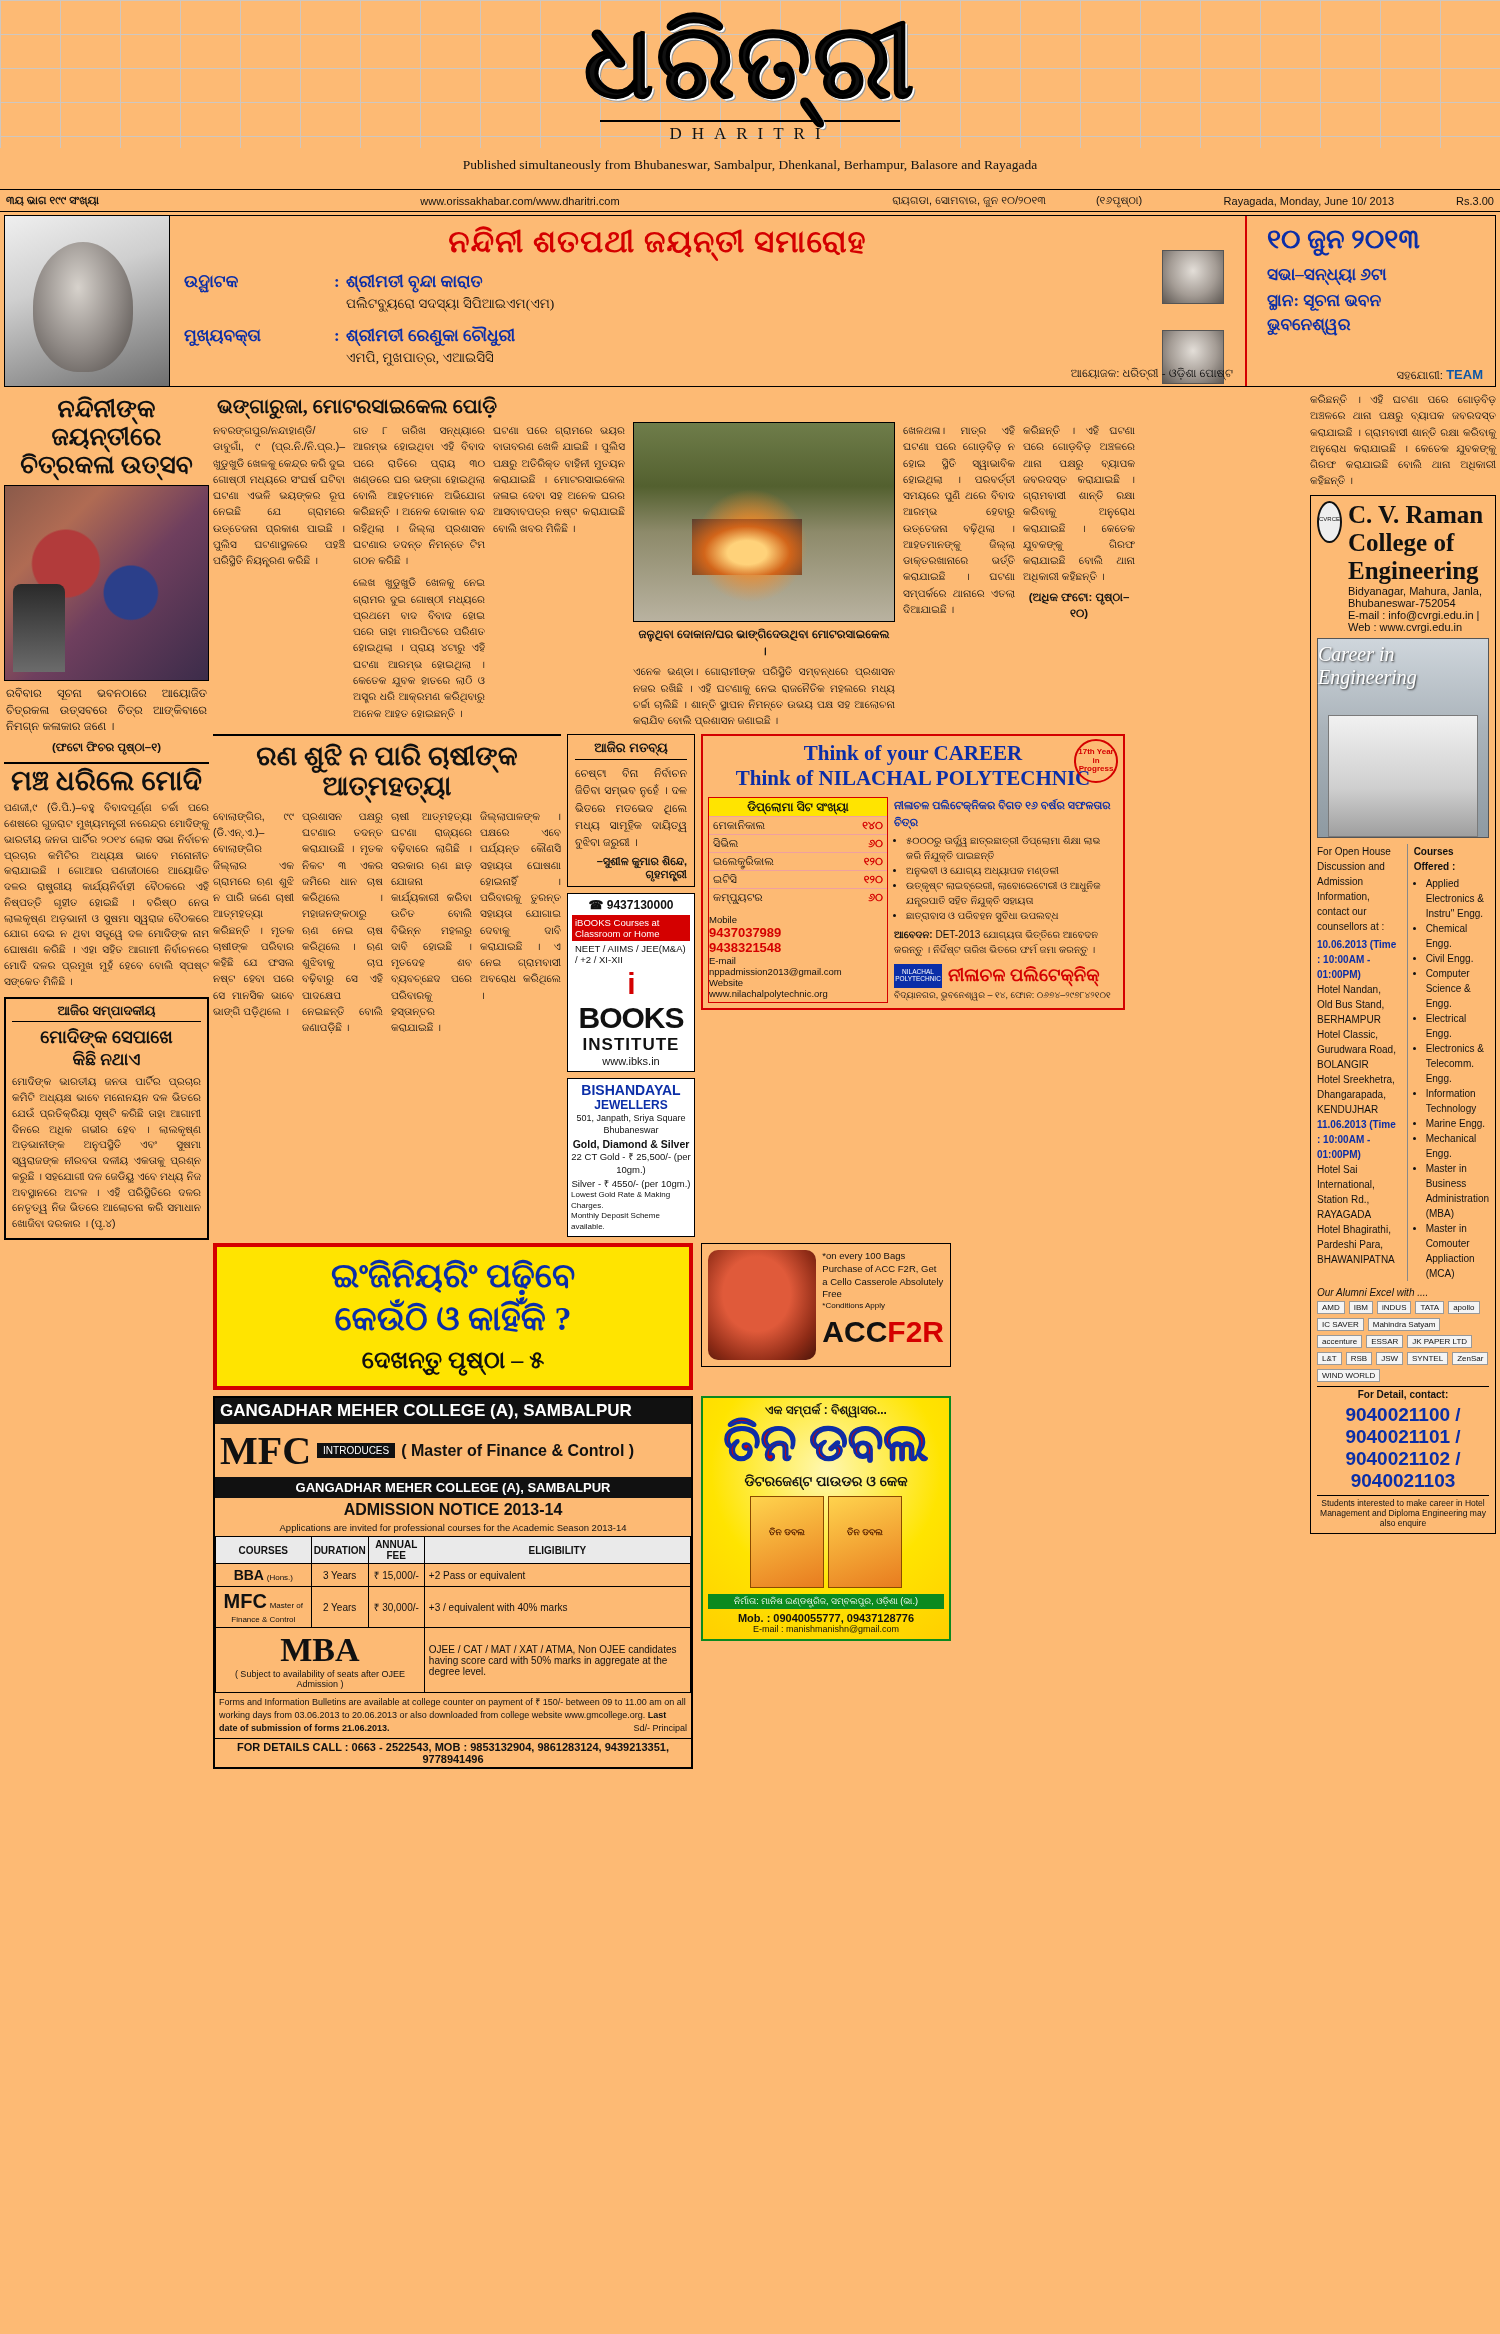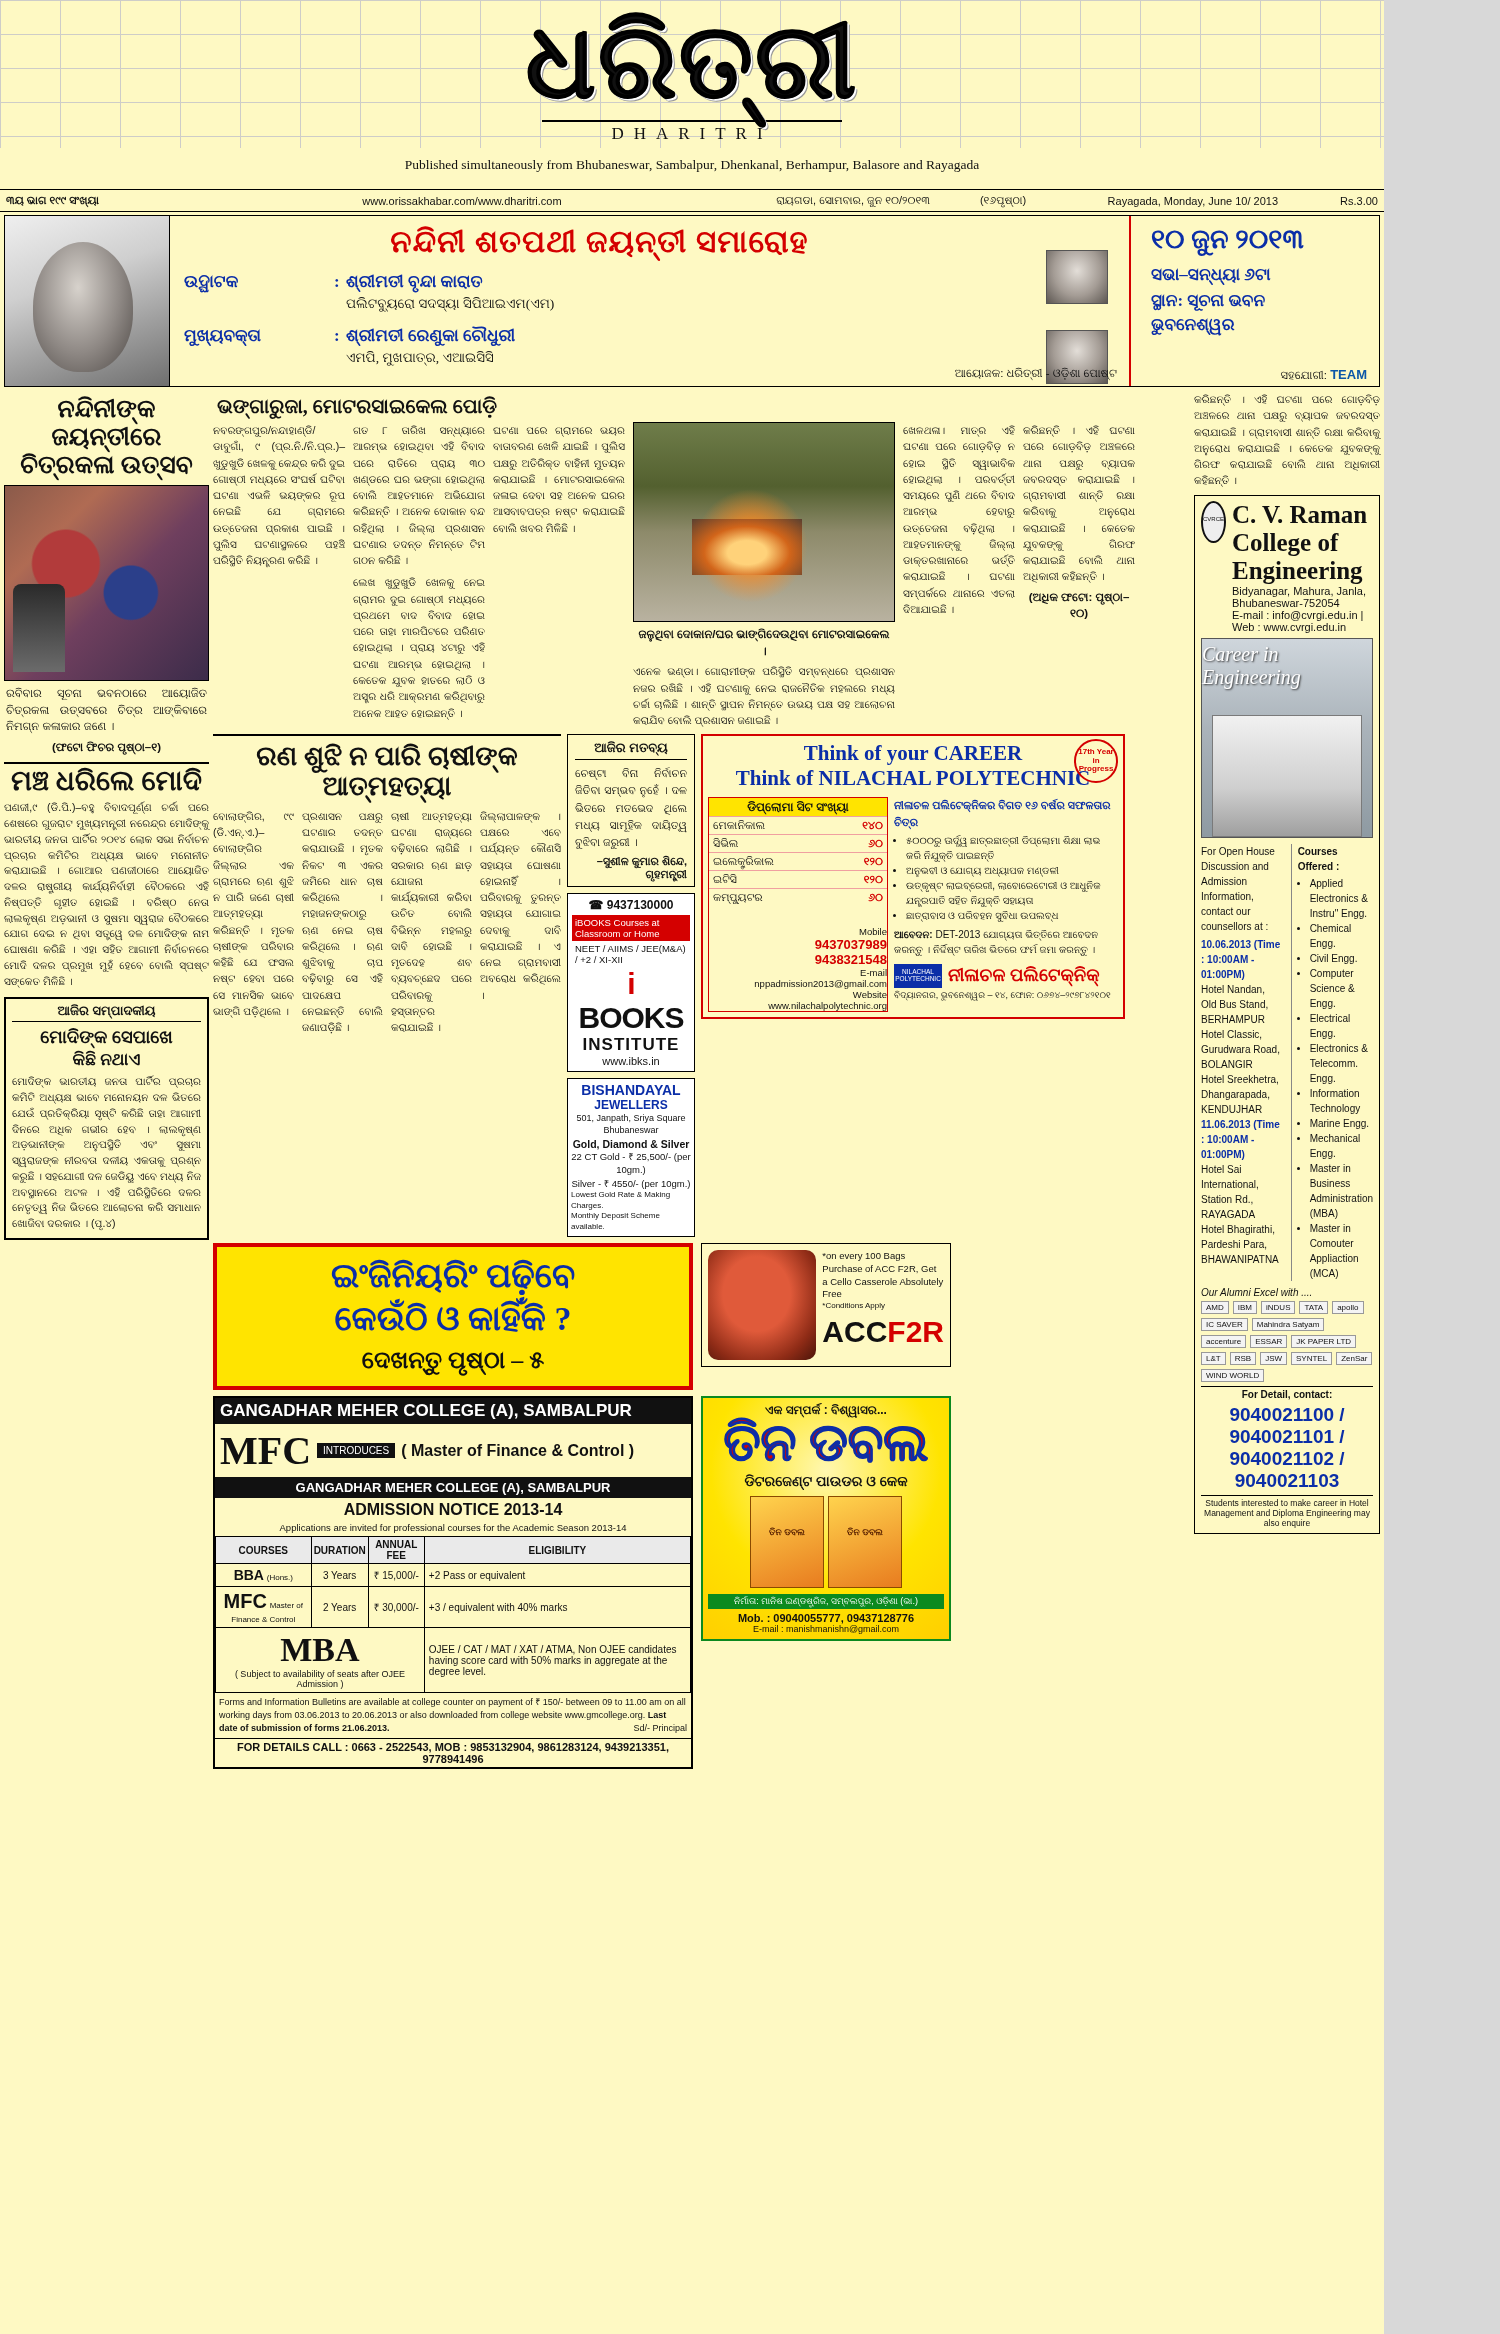--- a/index.html
+++ b/index.html
@@ -5,22 +5,22 @@
   * { box-sizing: border-box; }
   html, body { margin:0; padding:0; }
   body {
     width:1500px; height:2334px;
     background:#d8d8d8;
     font-family:"Liberation Sans", sans-serif;
     color:#111;
   }
   .page {
     position:relative;
-    width:1384px; height:2334px;
-    background:#fef9c3;
+    width:1500px; height:2334px;
+    background:#fdba74;
     overflow:hidden;
   }
 
   
   .masthead {
     position:relative;
     height:212px;
     border-bottom:1px solid #000;
   }
   .grid-bg {
@@ -281,21 +281,21 @@
     border:2px solid #d40000; color:#d40000;
     font-size:8px; font-weight:bold; text-align:center;
     line-height:1.05; padding-top:7px;
   }
   .nil-cols { display:flex; gap:6px; margin-top:6px; }
   .nil-seats { width:180px; border:1px solid #d40000; }
   .nil-seats .hd { background:#ffe400; color:#111; text-align:center; font-size:12px; font-weight:bold; padding:2px; }
   .nil-seats table { width:100%; border-collapse:collapse; font-size:11px; }
   .nil-seats td { border-top:1px solid #f0a0a0; padding:2px 4px; }
   .nil-seats td.n { text-align:right; color:#d40000; font-weight:bold; }
-  .nil-mob { text-align:right; color:#d40000; font-weight:bold; font-size:13px; margin-top:20px; }
+  .nil-mob { text-align:left; color:#d40000; font-weight:bold; font-size:13px; margin-top:8px; }
   .nil-mob small { display:block; font-weight:normal; color:#111; font-size:9.5px; }
   .nil-right { flex:1; font-size:10px; line-height:1.5; }
   .nil-right .hdline { color:#0b2ea8; font-weight:bold; font-size:11px; margin-bottom:3px; }
   .nil-right ul { margin:0; padding-left:12px; }
   .nil-logo-row { display:flex; align-items:center; gap:6px; margin-top:5px; }
   .nil-logo-row .mark { width:48px; height:24px; background:#0b2ea8; color:#fff; font-size:6.5px; text-align:center; line-height:1.1; padding-top:4px; }
   .nil-logo-row .nm { color:#d40000; font-weight:bold; font-size:18px; font-family:"Liberation Serif", serif; }
 
   
   .eng-ad {

